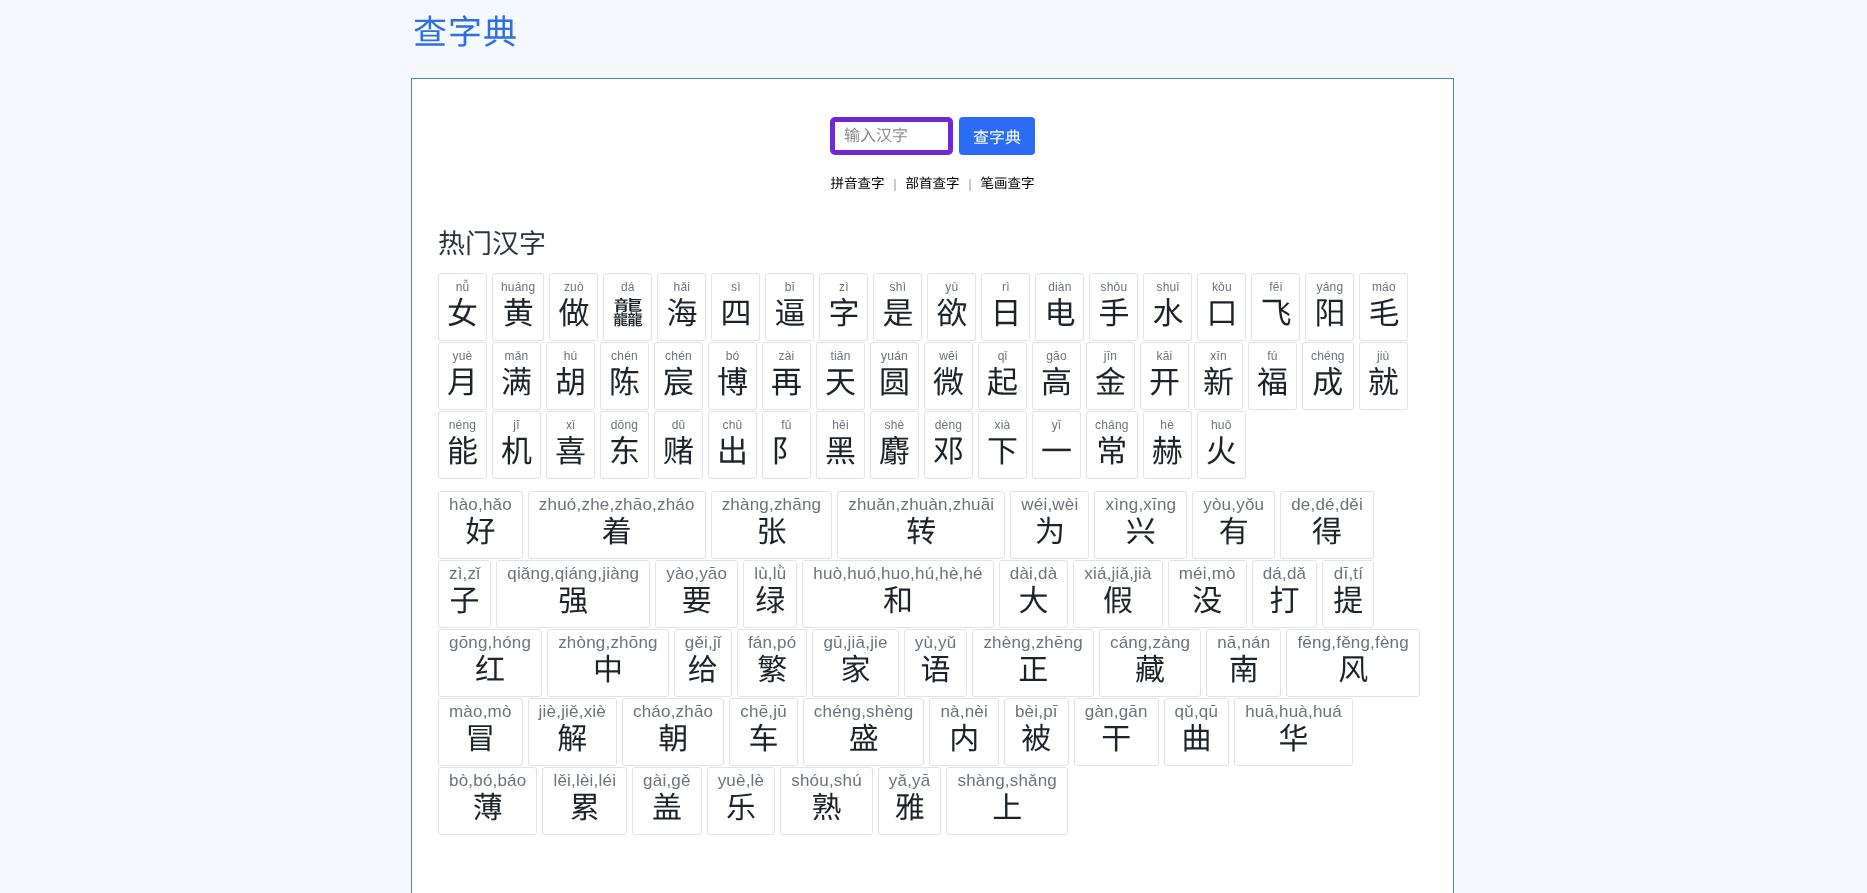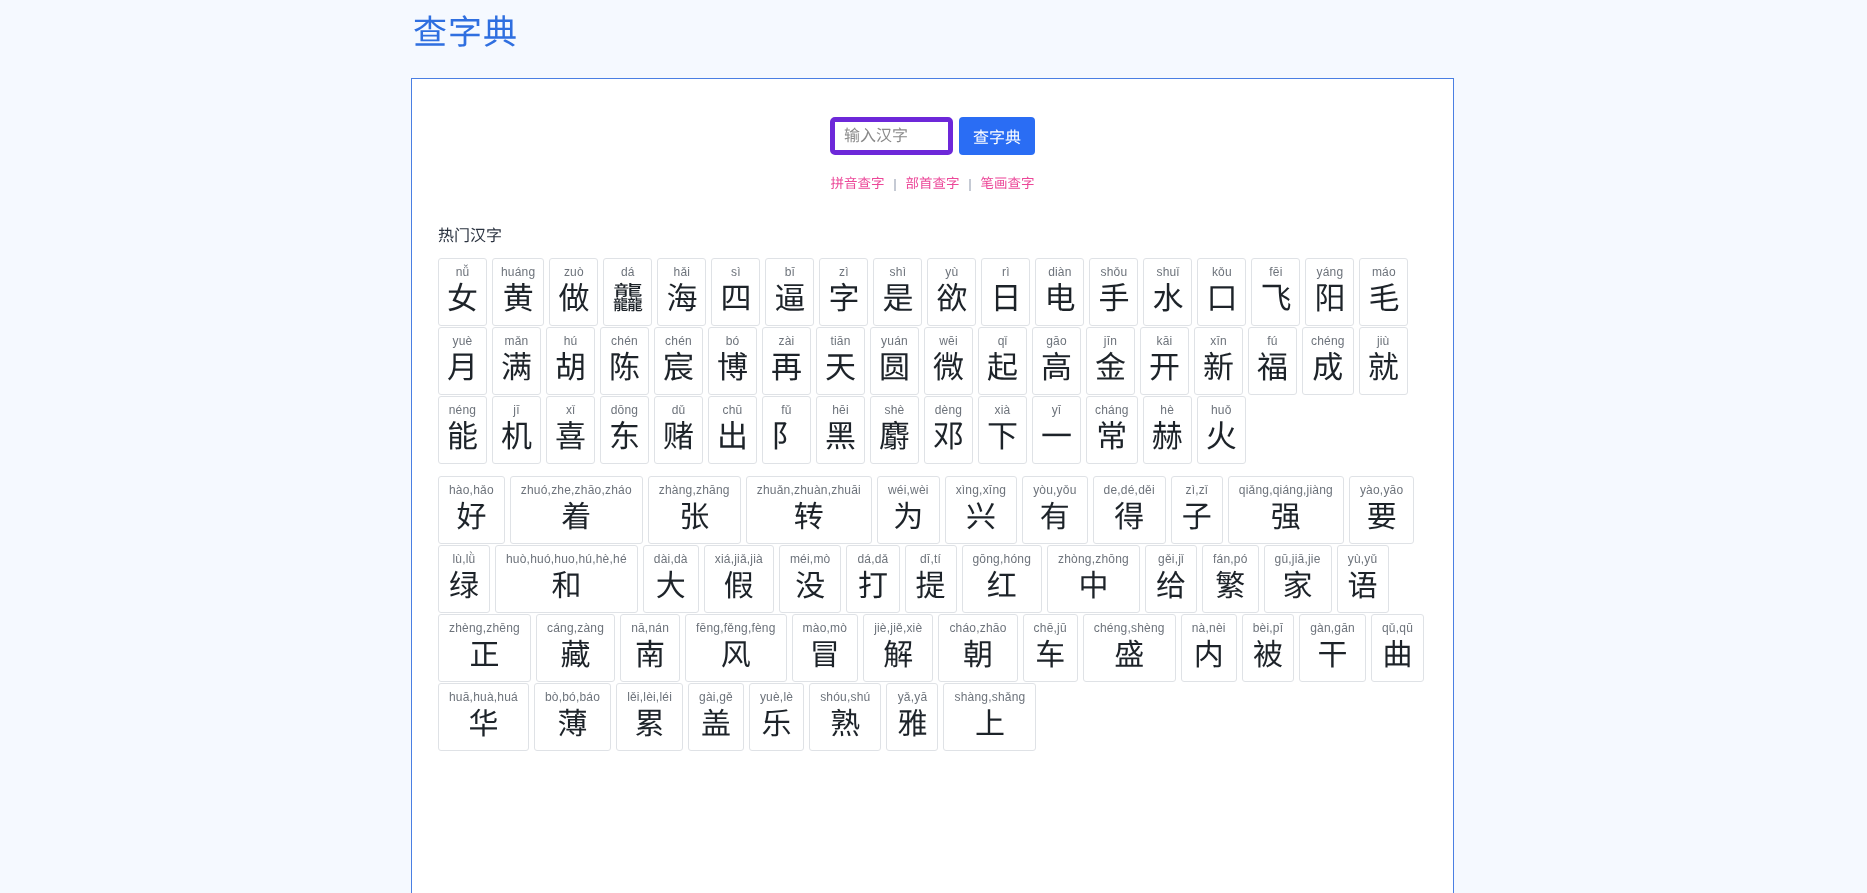--- a/index.html
+++ b/index.html
@@ -74,30 +74,30 @@
     cursor: pointer;
     font-family: "Liberation Sans", "DejaVu Sans", sans-serif;
   }
   .quick-links {
     margin-top: 17px;
     text-align: center;
     font-size: 13.5px;
     color: #555;
   }
   .quick-links a {
-    color: #ec4899;
+    color: #000000;
     text-decoration: none;
     cursor: pointer;
     font-family: Liberation Serif, serif;
   }
   .quick-links .sep { color: #9aa4b5; margin: 0 5px; }
 
   .section-title {
     margin: 30px 0 0 26px;
-    font-size: 16px;
+    font-size: 27px;
     color: #2b3340;
     font-weight: normal;
   }
   .grid {
     margin: 12px 0 0 26px;
     display: flex;
     flex-wrap: wrap;
     gap: 1px 5px;
     width: 992px;
   }
@@ -119,21 +119,21 @@
     white-space: nowrap;
     letter-spacing: 0.2px;
   }
   .char-card .hz {
     display: block;
     font-size: 31px;
     line-height: 38px;
     color: #1d2329;
     margin-top: 1px;
   }
-  .grid.poly .char-card .py { font-size: 12px; }
+  .grid.poly .char-card .py { font-size: 17px; text-align: right; }
   .grid.poly .char-card { padding: 6px 10px 7px 10px; }
   .grid.poly .char-card .hz { font-size: 30px; }
 </style>
 </head>
 <body>
 
 <div id="page">
 
   <h1 class="site-title">查字典</h1>
 

